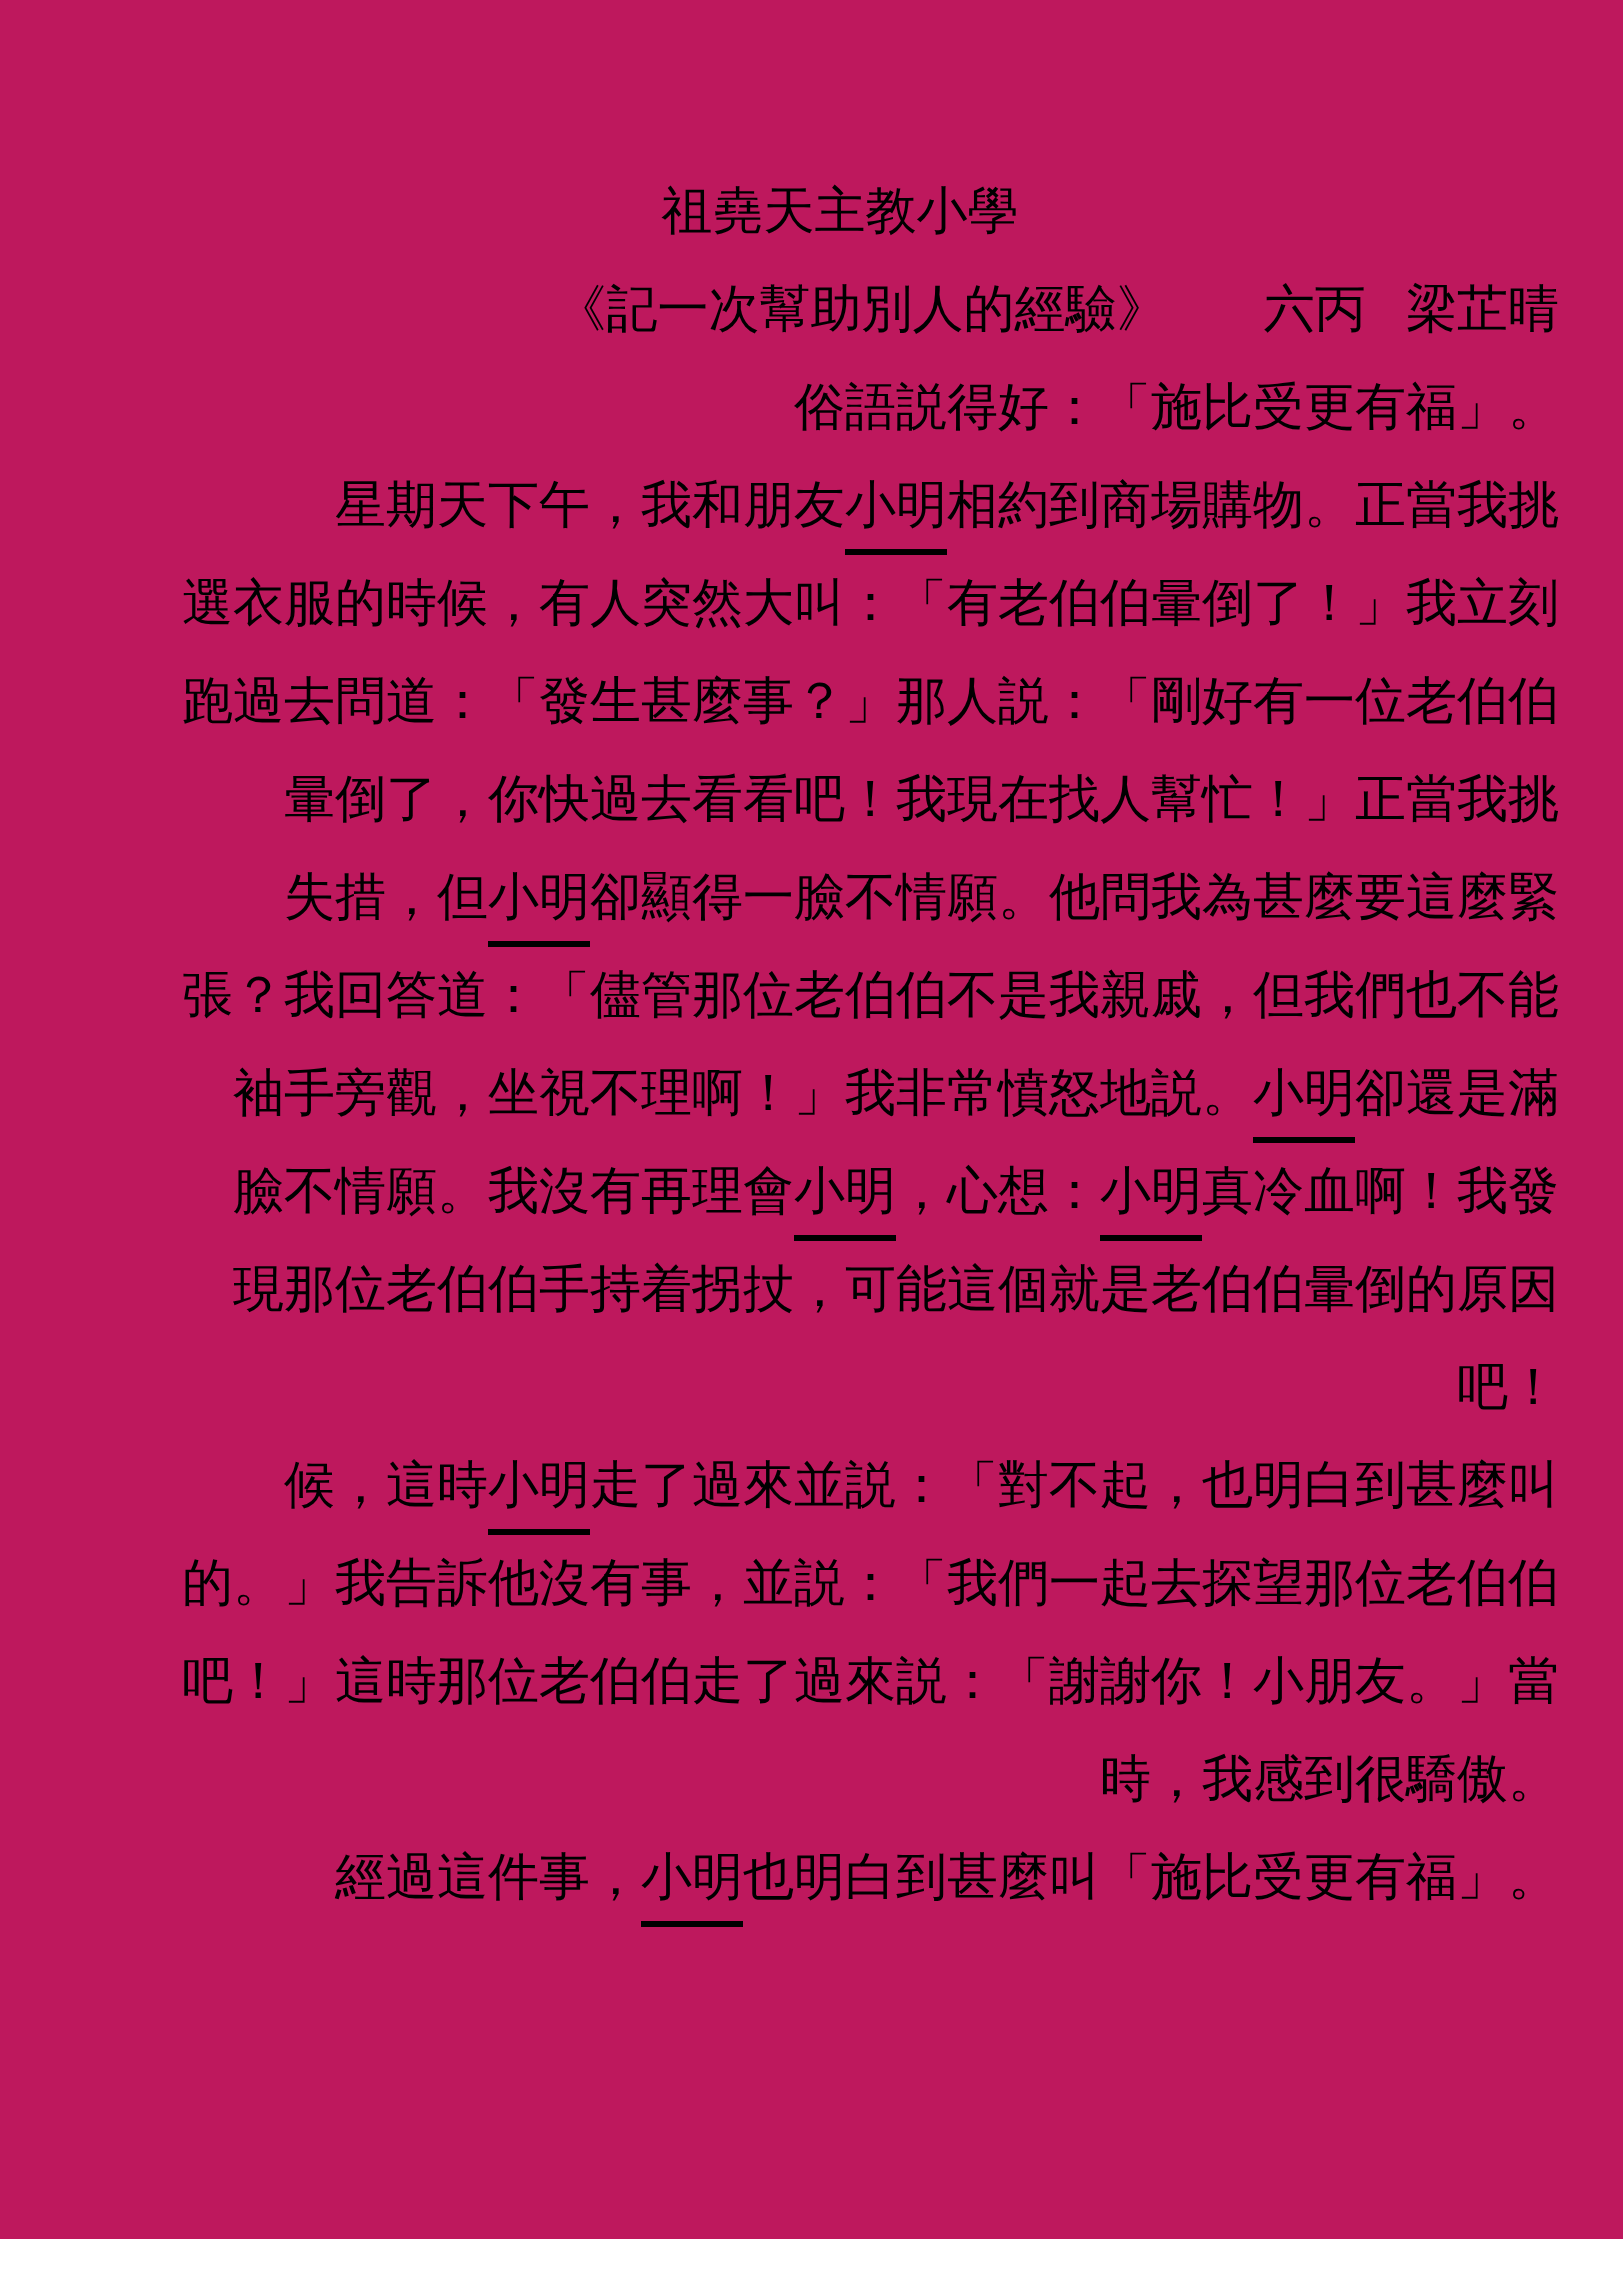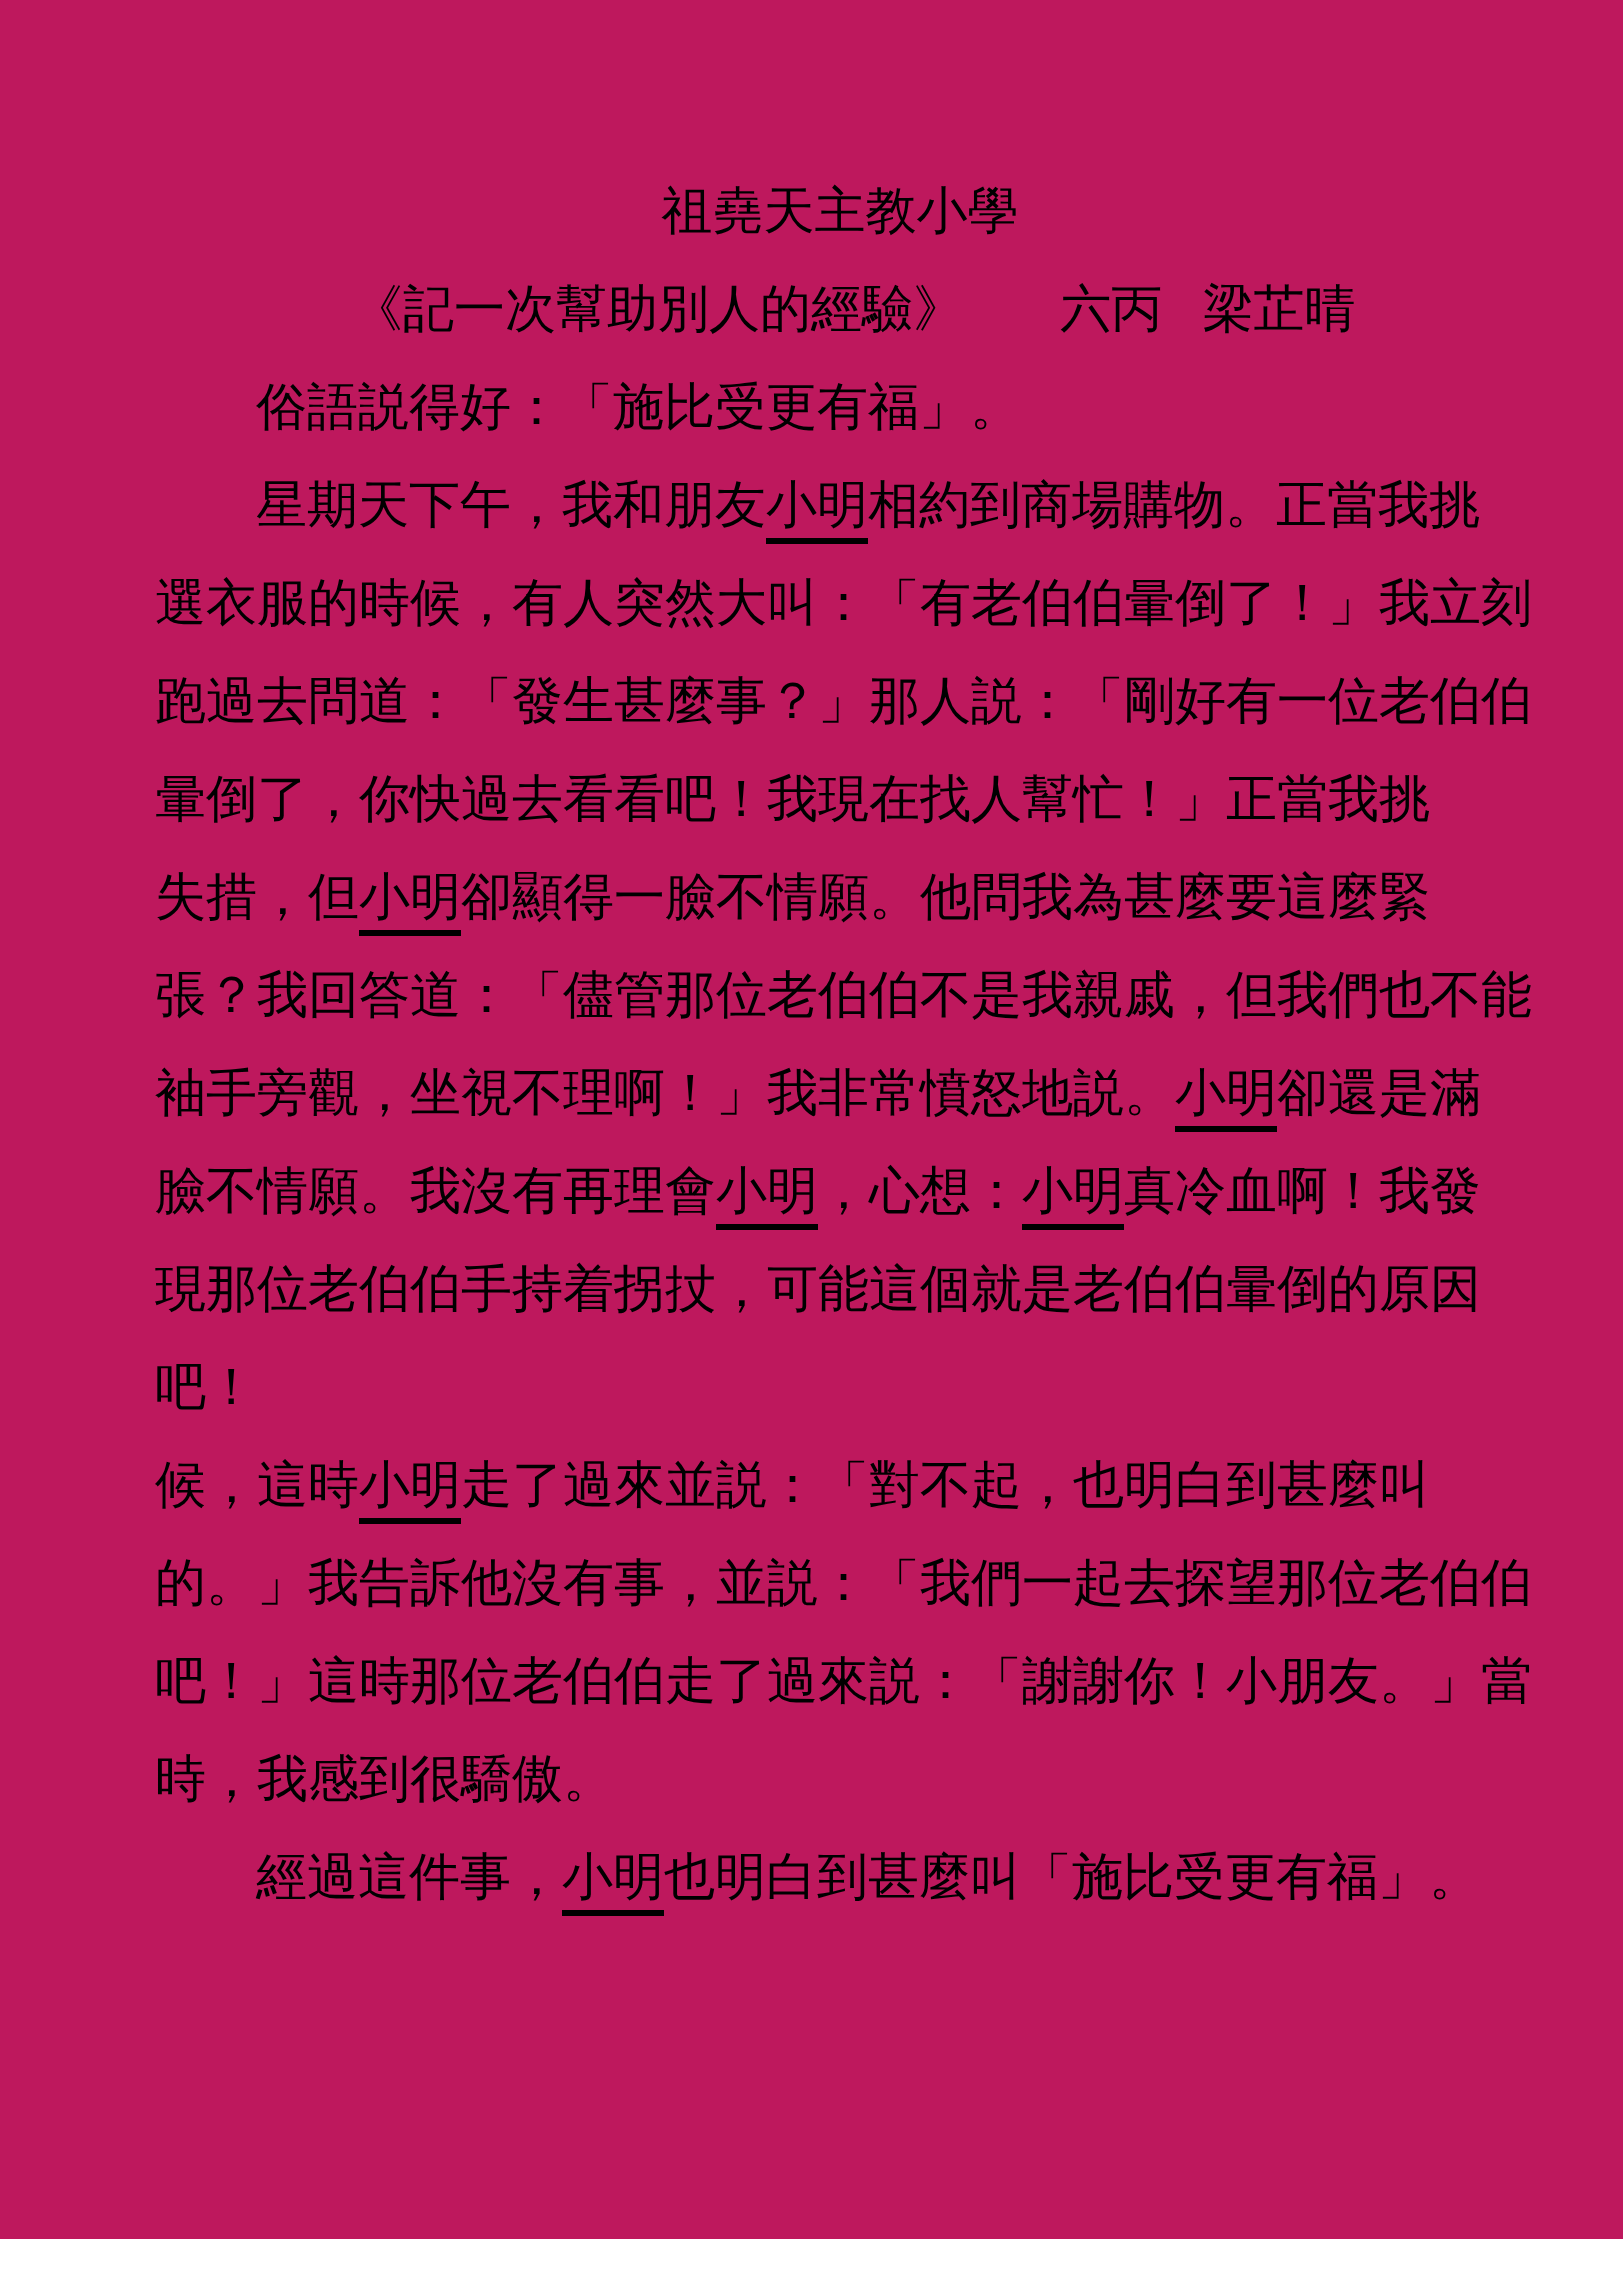--- a/index.html
+++ b/index.html
@@ -21,40 +21,41 @@
     left: 155px;
     top: 162px;
     width: 1404px;
   }
   .line {
     height: 98px;
     line-height: 98px;
     font-size: 51px;
     white-space: nowrap;
     color: #000000;
+    text-align: right;
   }
   .line.title-line {
     text-align: center;
     width: 1370px;
   }
   .line.subtitle-line {
     padding-left: 197px;
   }
   .line.indent {
     padding-left: 101px;
   }
   .author-class {
     margin-left: 80px;
   }
   .author-name {
     margin-left: 24px;
   }
   .u {
     border-bottom: 6px solid #000000;
-    padding-bottom: 4px;
+    padding-bottom: 15px;
   }
 </style>
 </head>
 <body>
 
 <div class="page">
   <div class="doc">
     <div class="line title-line">祖堯天主教小學</div>
     <div class="line subtitle-line">
       <span>《記一次幫助別人的經驗》</span>

